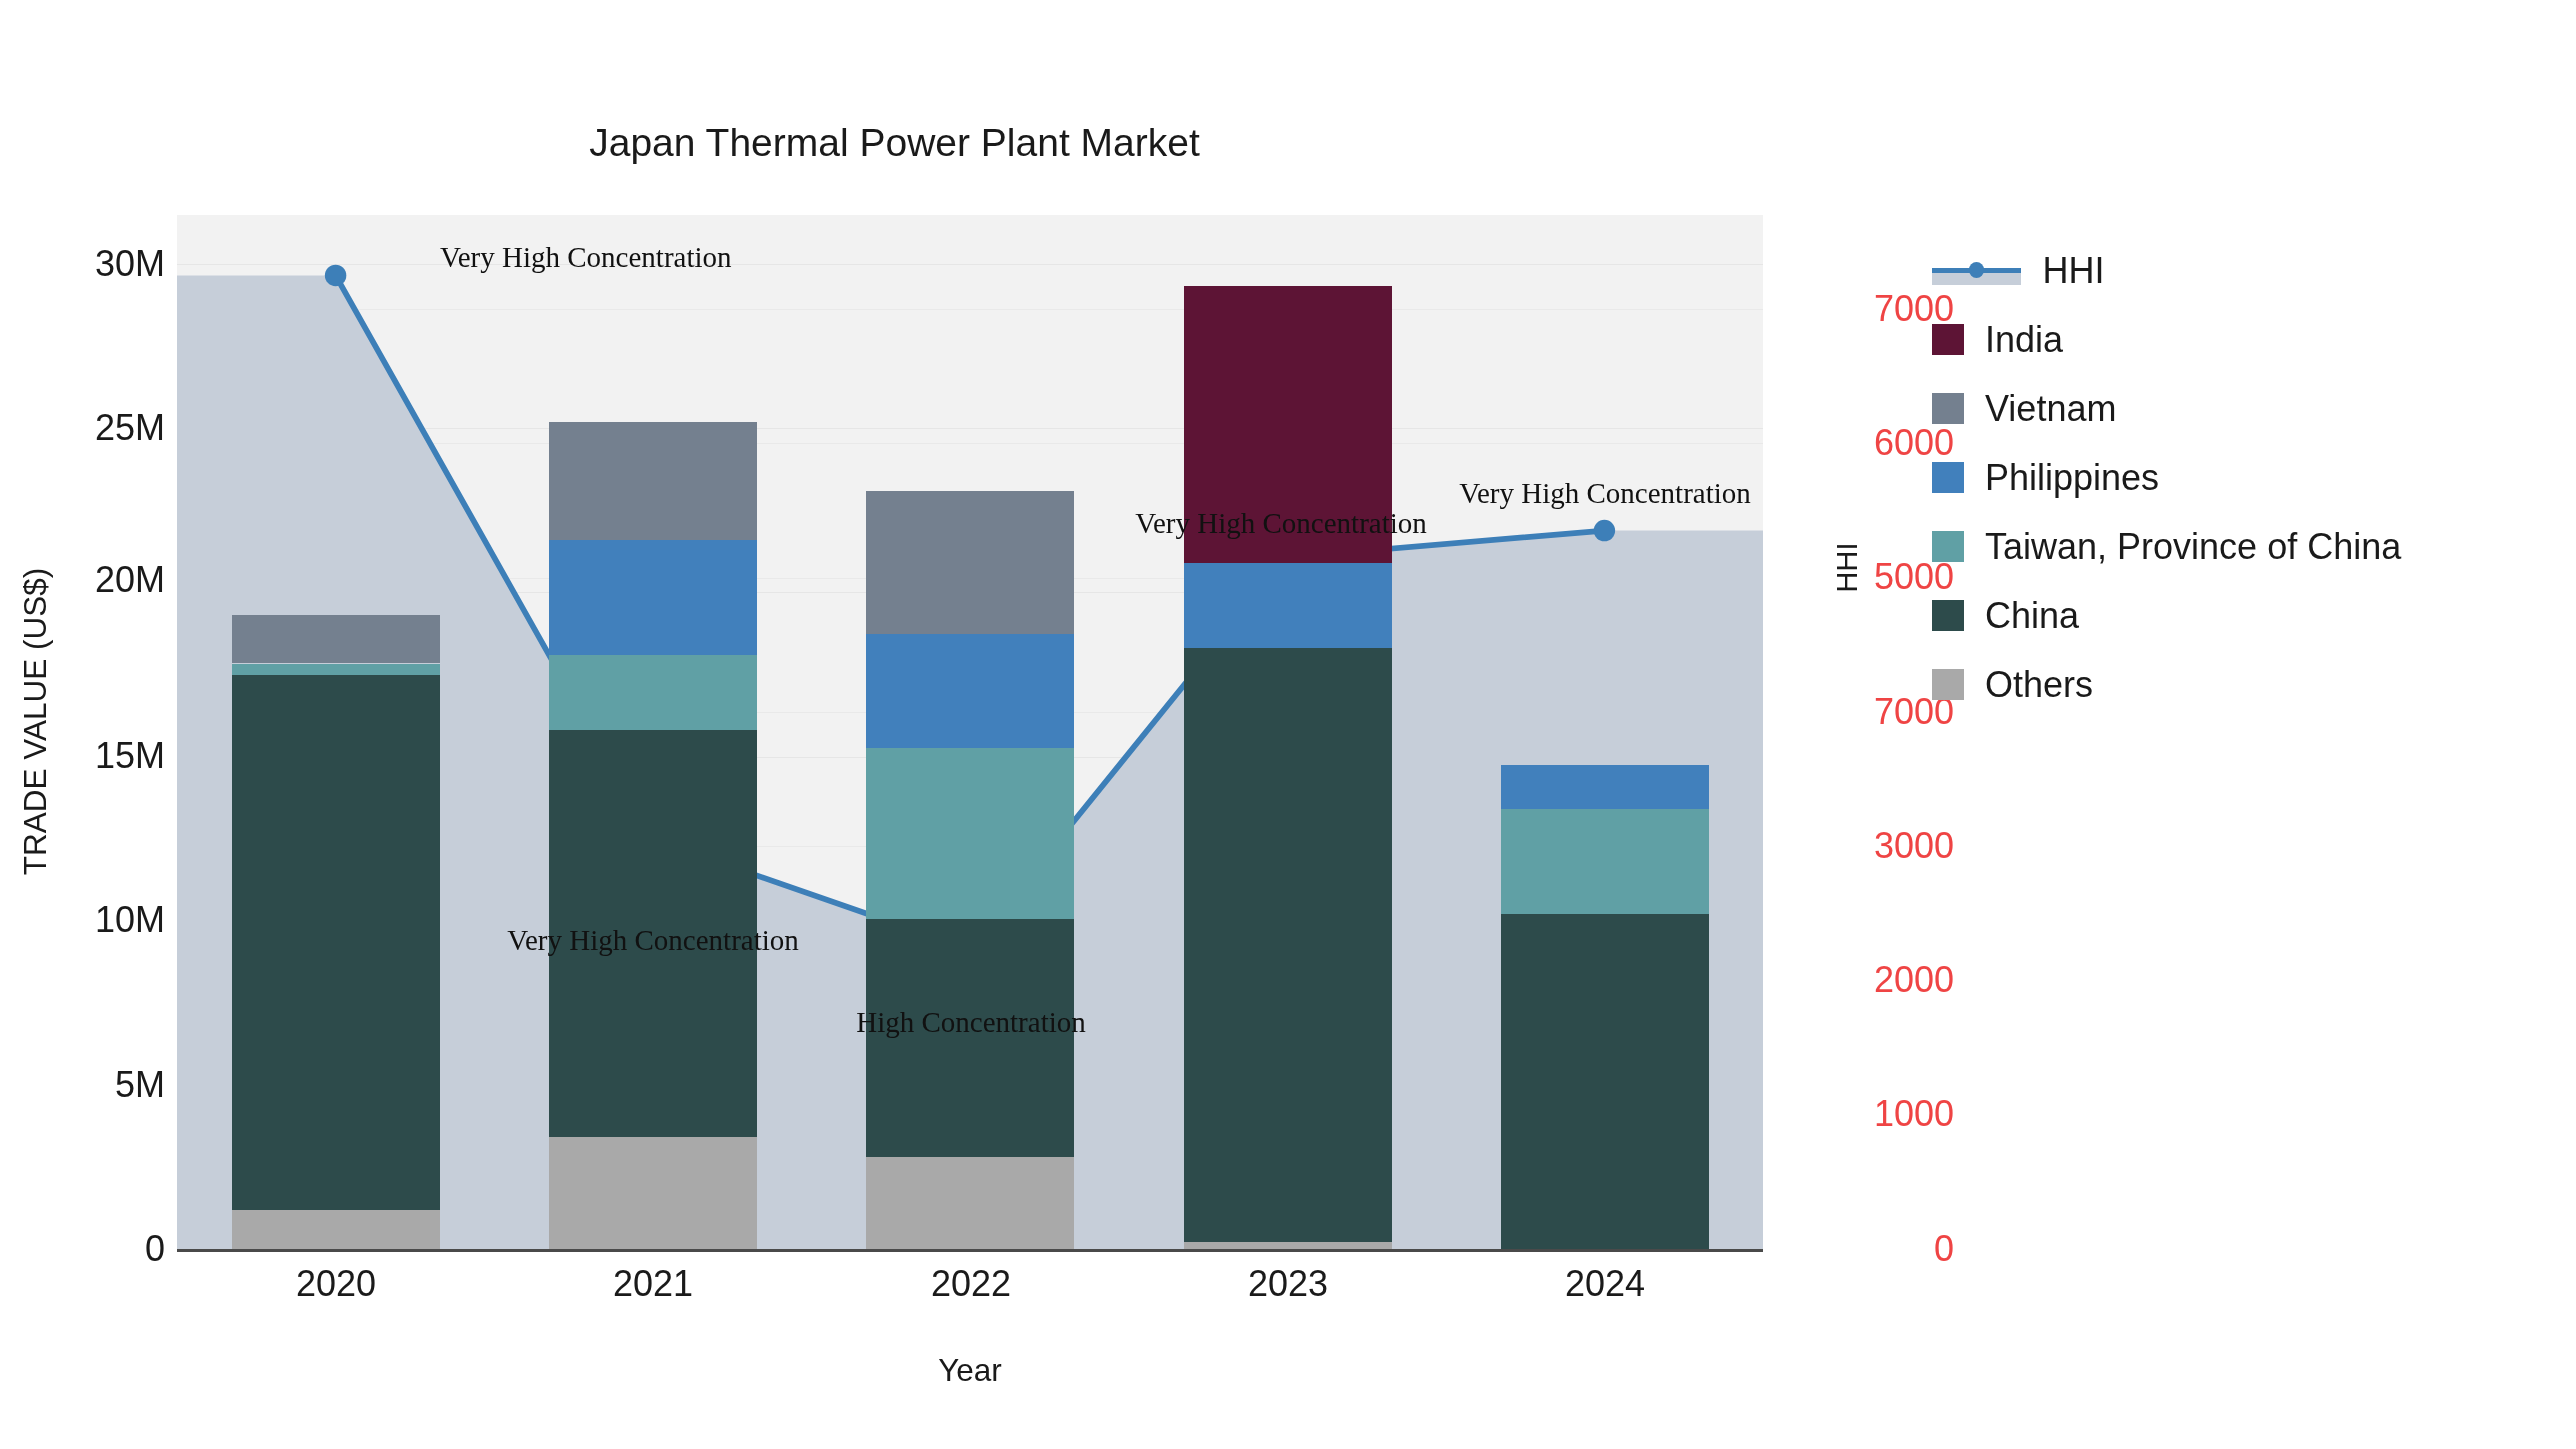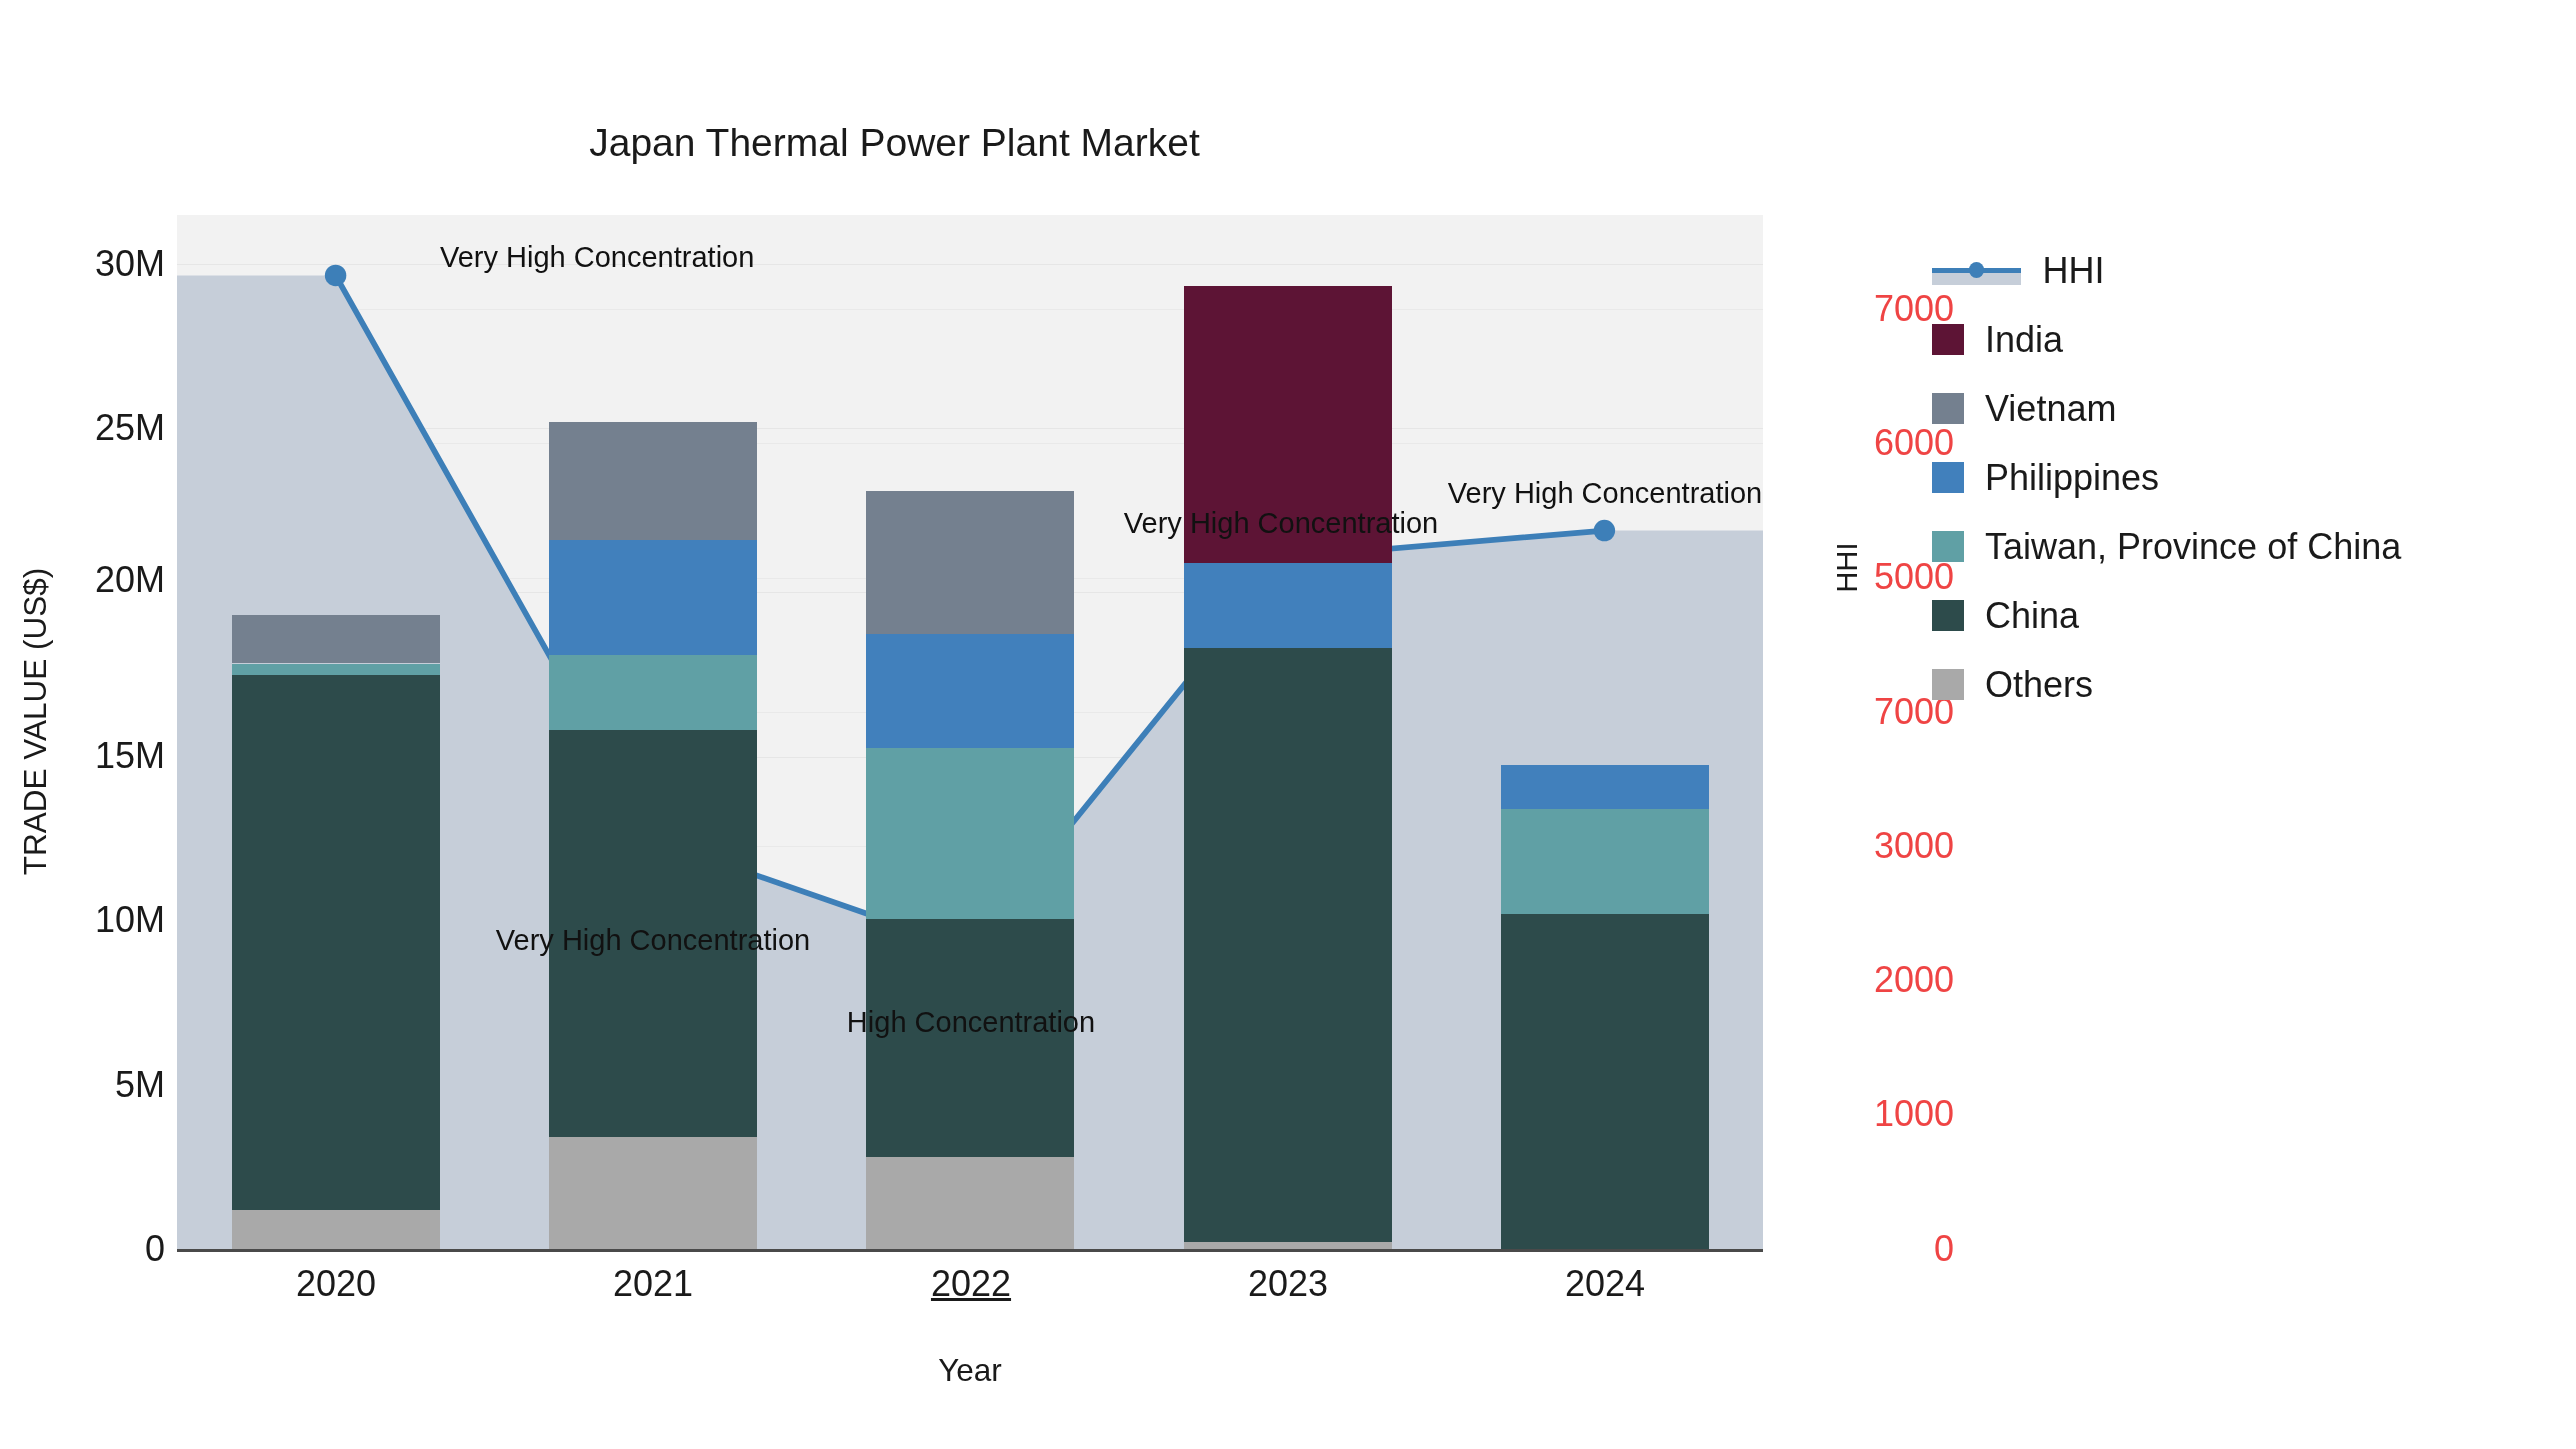--- a/index.html
+++ b/index.html
@@ -60,21 +60,21 @@
     text-align:center;font-size:29px;color:#1a1a1a;
     transform:rotate(-90deg);transform-origin:center center;
   }
   #x-axis-label{
     position:absolute;left:177px;top:1352px;width:1586px;
     text-align:center;font-size:31.5px;color:#1a1a1a;
   }
   
   .annot{
     position:absolute;font-size:29px;color:#111111;
-    white-space:nowrap;transform:translateX(-50%);
+    white-space:nowrap;transform:translateX(-50%);font-family:Liberation Serif, serif;
   }
   
   #legend{position:absolute;left:1932px;top:236px;width:630px;}
   .legend-row{
     display:flex;align-items:center;height:69px;
   }
   .legend-swatch{
     width:31.5px;height:31.5px;margin-right:21.5px;flex:0 0 auto;
   }
   .legend-line-marker{
@@ -182,21 +182,21 @@
     <div class="ytick-r" style="top: 980px;">2000</div>
     <div class="ytick-r" style="top: 846px;">3000</div>
     <div class="ytick-r" style="top: 712px;">7000</div>
     <div class="ytick-r" style="top: 577px;">5000</div>
     <div class="ytick-r" style="top: 443px;">6000</div>
     <div class="ytick-r" style="top: 309px;">7000</div>
   </div>
 <div id="xtick-layer" style="position:absolute;left:0;top:0;width:1860px;height:1164px;">
     <div class="xtick" style="left: 336px;">2020</div>
     <div class="xtick" style="left: 653px;">2021</div>
-    <div class="xtick" style="left: 971px; text-decoration: underline;">2022</div>
+    <div class="xtick" style="left: 971px;">2022</div>
     <div class="xtick" style="left: 1288px;">2023</div>
     <div class="xtick" style="left: 1605px;">2024</div>
   </div>
 <div id="annot-layer" style="position:absolute;left:0;top:0;width:1860px;height:1449px;">
     <div class="annot" style="left: 440px; top: 241px; transform: none;">Very High Concentration</div>
     <div class="annot" style="left: 653px; top: 924px;">Very High Concentration</div>
     <div class="annot" style="left: 971px; top: 1006px;">High Concentration</div>
     <div class="annot" style="left: 1281px; top: 507px;">Very High Concentration</div>
     <div class="annot" style="left: 1605px; top: 477px;">Very High Concentration</div>
   </div>

